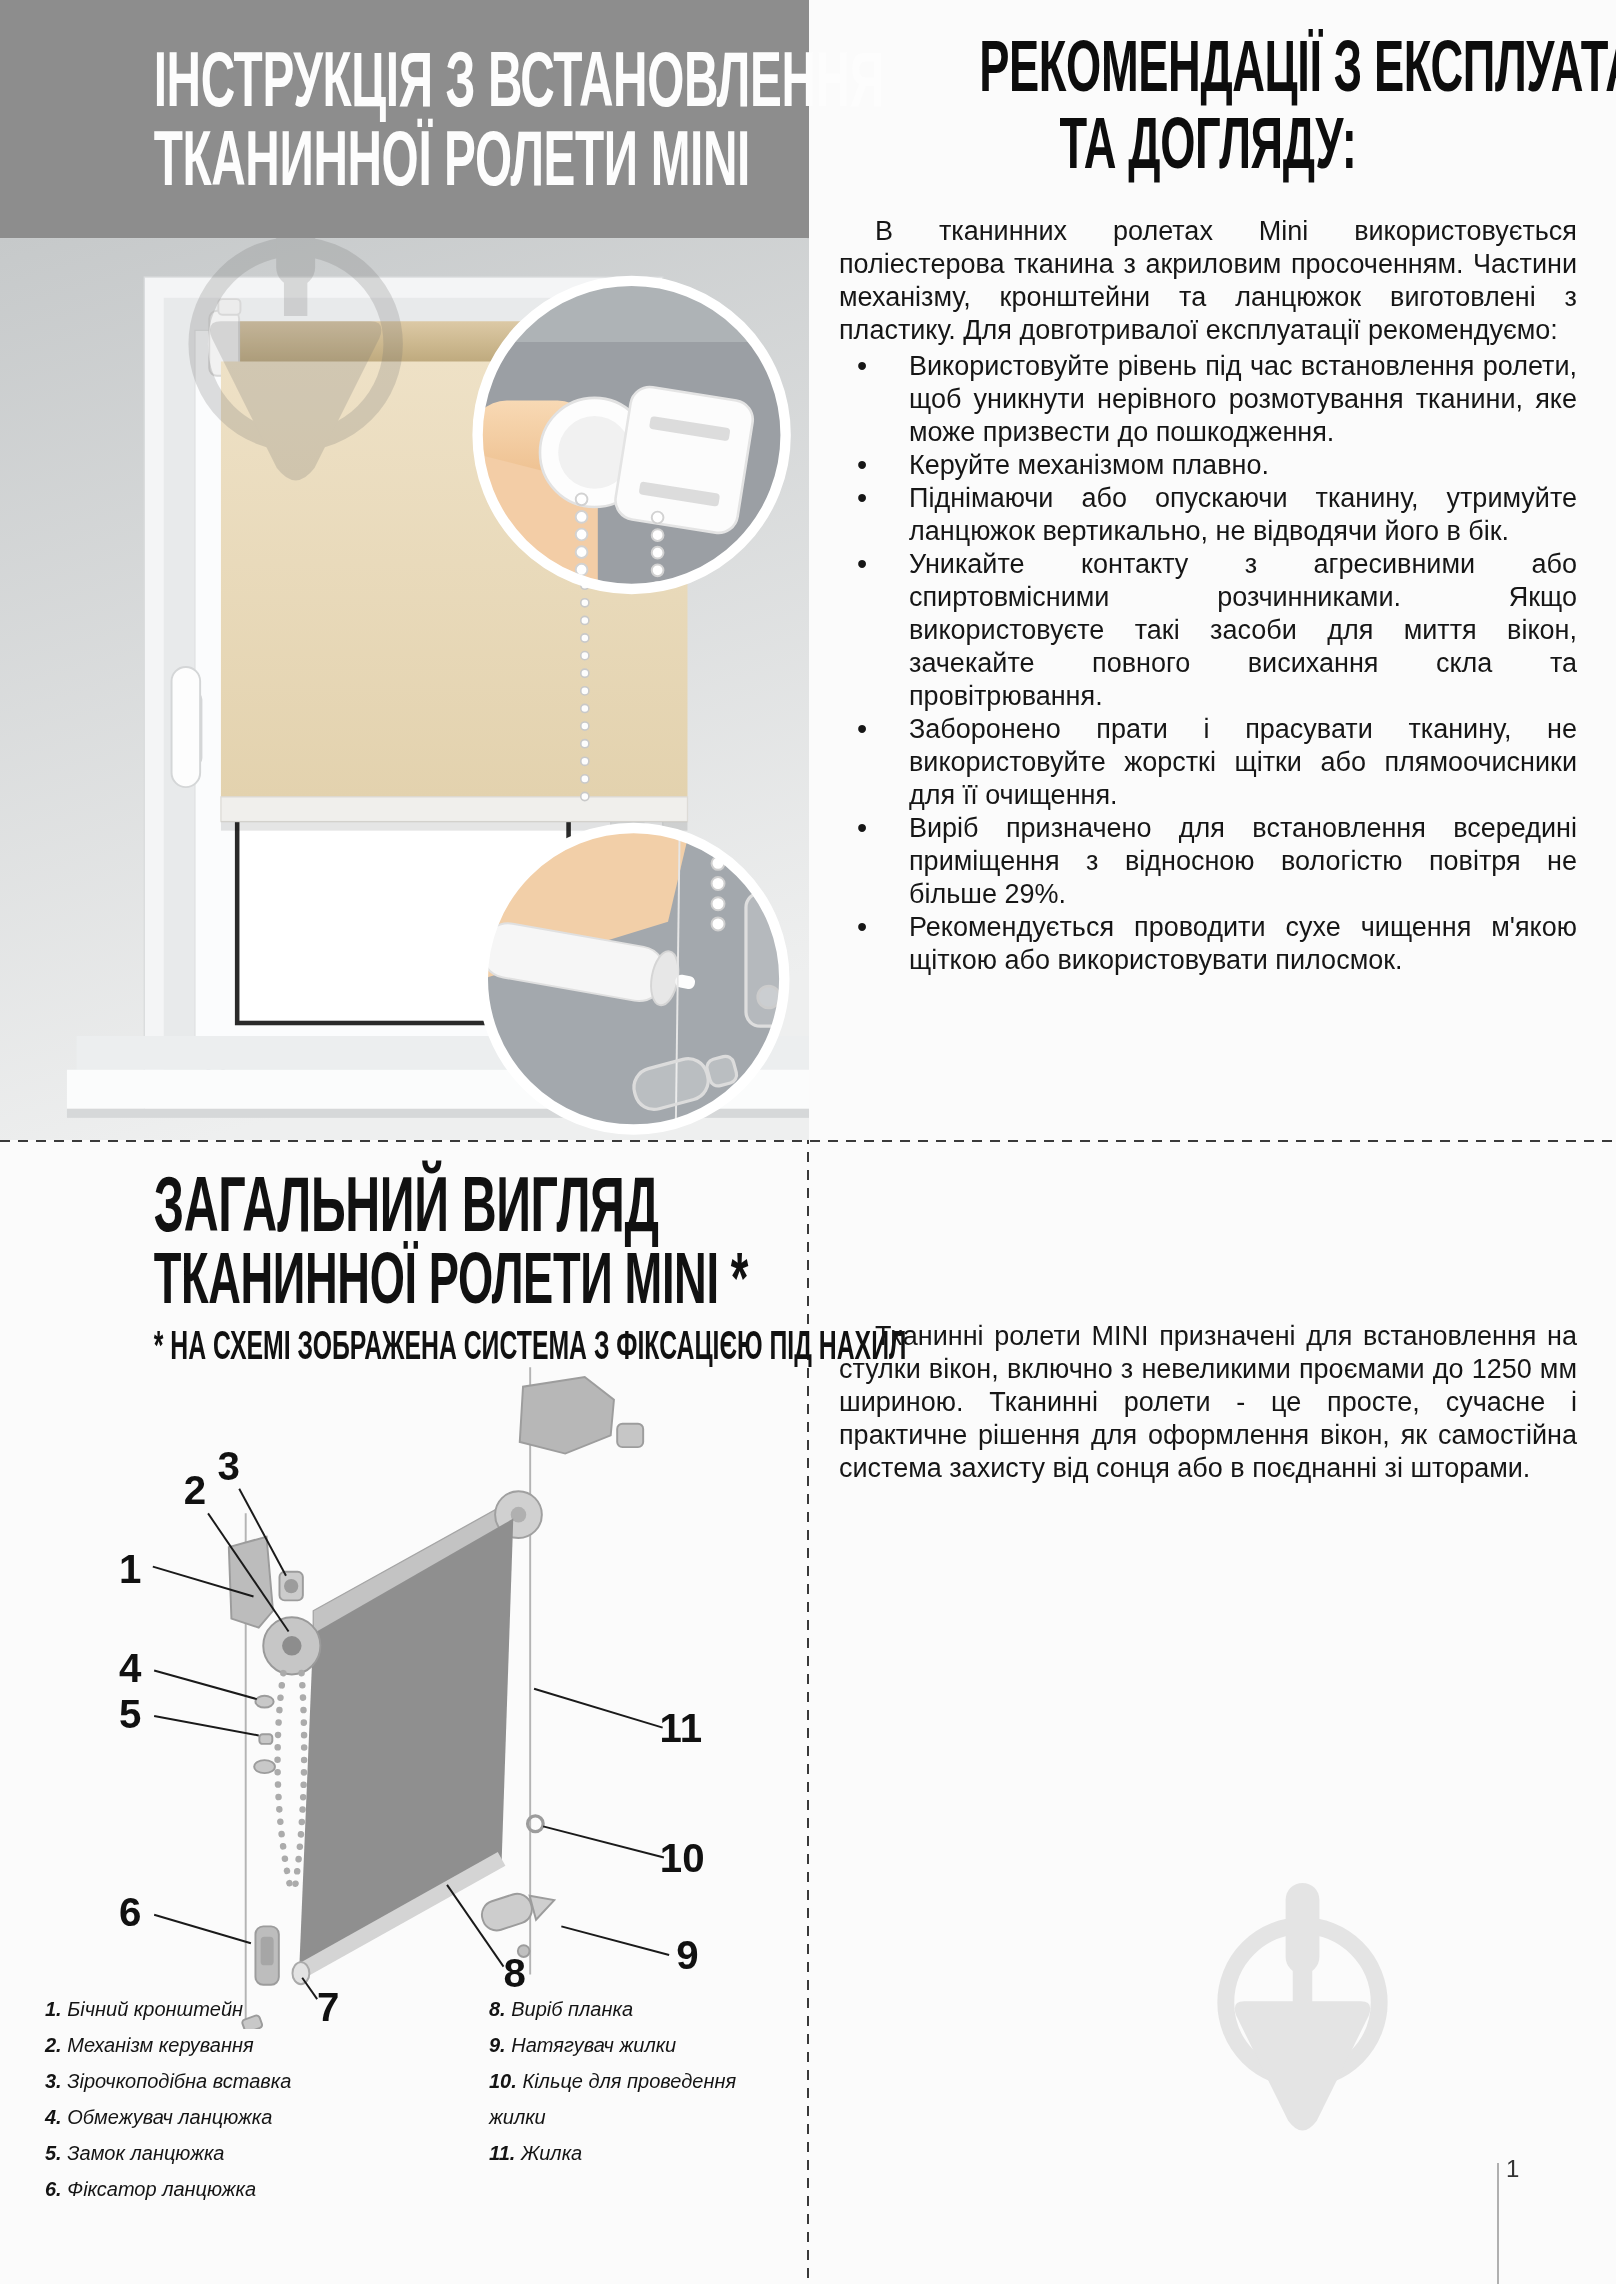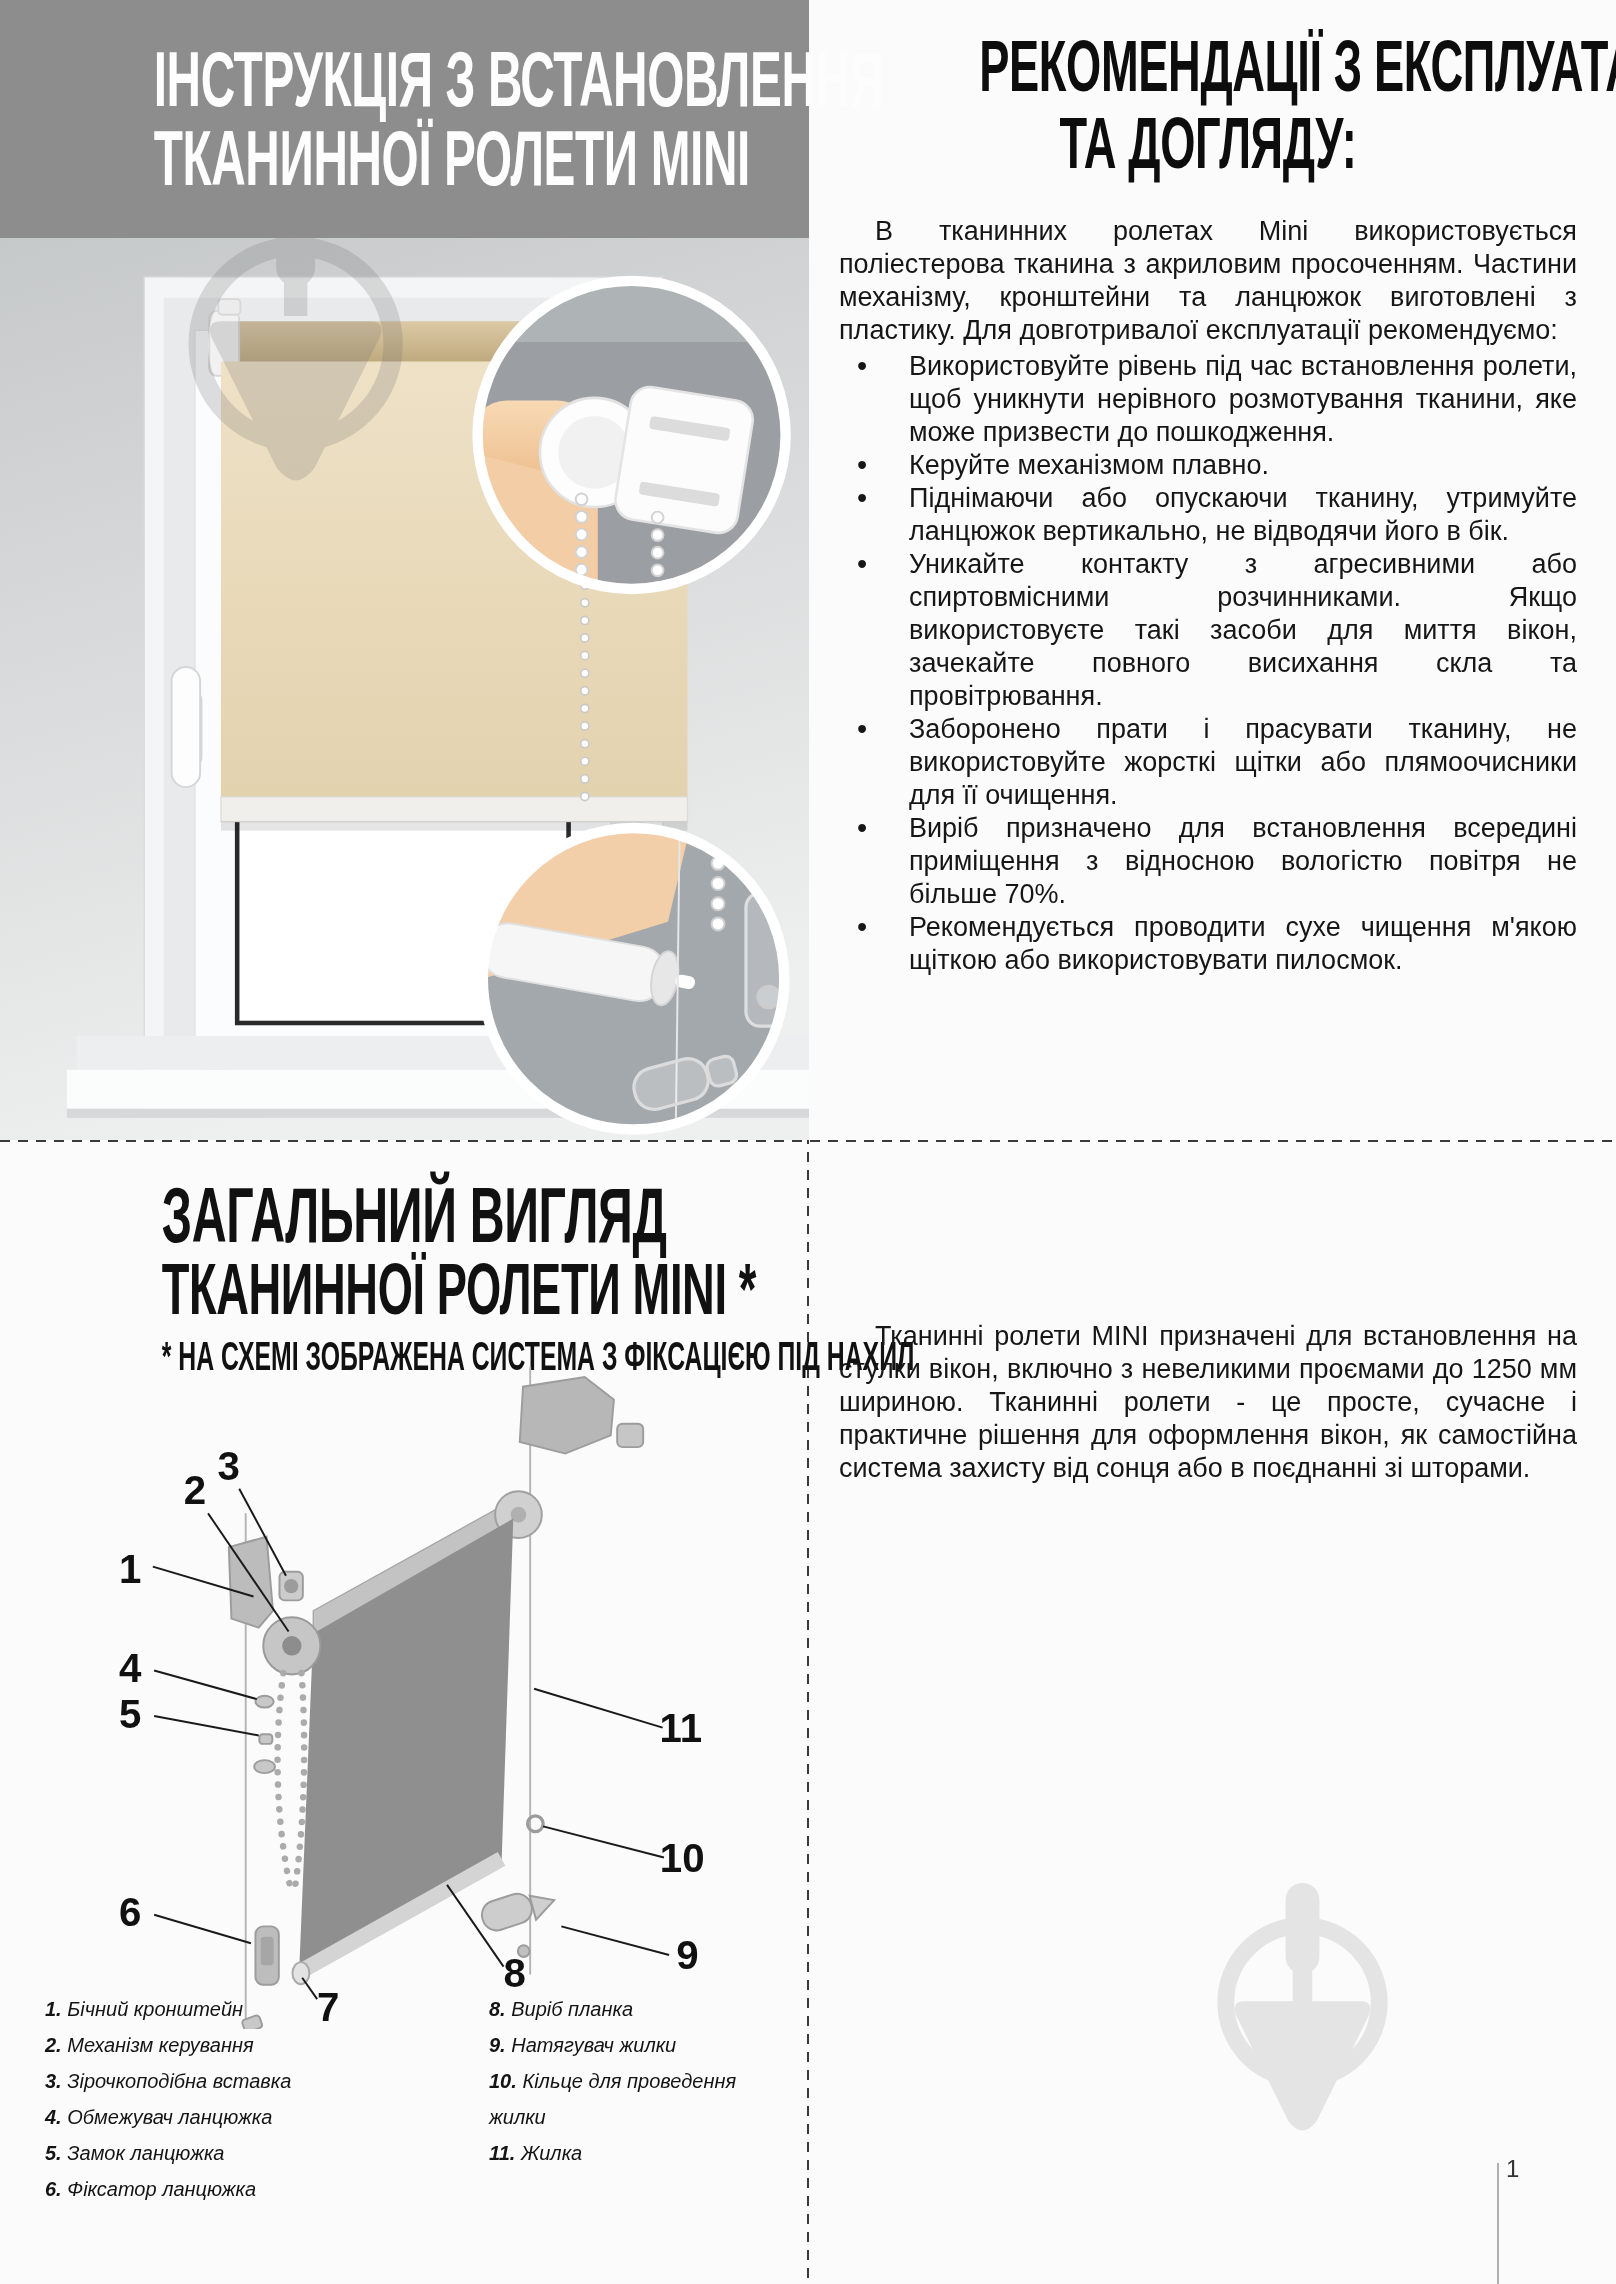--- a/index.html
+++ b/index.html
@@ -29,21 +29,21 @@
   .tr-col{position:absolute; left:839px; top:27px; width:738px;}
   .tr-col .cond{color:#0d0d0d; font-size:73px; line-height:77px;}
   .body-text{font-size:27px; line-height:33px; color:#161616;}
   .intro{margin-top:34px; text-indent:36px; text-align:justify;}
   .bullets{margin-top:2.6px;}
   .b-row{display:flex;}
   .b-dot{flex:0 0 52px; padding-left:18px; font-size:29px; line-height:33px;}
   .b-text{flex:1; text-align:justify;}
 
   
-  .bl-head{position:absolute; left:8px; top:1168px; width:809px;margin-top:11px;}
+  .bl-head{position:absolute; left:0; top:1168px; width:809px;}
   .bl-head .l1{font-size:78px; line-height:73px;}
   .bl-head .l2{font-size:73px; line-height:73px;}
   .bl-head .sub{font-size:40px; line-height:43px; margin-top:10.4px; letter-spacing:0;}
   .diagram{position:absolute; left:0; top:1338px; width:809px; height:691px;}
   .legend{position:absolute; top:1991px; font-size:20px; line-height:36px; color:#141414;font-style:italic;}
   .legend .num{font-weight:700;}
   .legend-left{left:45px; width:416px;}
   .legend-right{left:489px; width:305px;}
 
   
@@ -210,21 +210,21 @@
       <div class="b-row">
         <span class="b-dot">•</span>
         <span class="b-text">Уникайте контакту з агресивними або спиртовмісними розчинниками. Якщо використовуєте такі засоби для миття вікон, зачекайте повного висихання скла та провітрювання.</span>
       </div>
       <div class="b-row">
         <span class="b-dot">•</span>
         <span class="b-text">Заборонено прати і прасувати тканину, не використовуйте жорсткі щітки або плямоочисники для її очищення.</span>
       </div>
       <div class="b-row">
         <span class="b-dot">•</span>
-        <span class="b-text">Виріб призначено для встановлення всередині приміщення з відносною вологістю повітря не більше 70%.</span>
+        <span class="b-text">Виріб призначено для встановлення всередині приміщення з відносною вологістю повітря не більше 29%.</span>
       </div>
       <div class="b-row">
         <span class="b-dot">•</span>
         <span class="b-text">Рекомендується проводити сухе чищення м'якою щіткою або використовувати пилосмок.</span>
       </div>
     </div>
   </div>
 
   <div class="bl-head">
     <span class="cond l1">ЗАГАЛЬНИЙ ВИГЛЯД</span>

